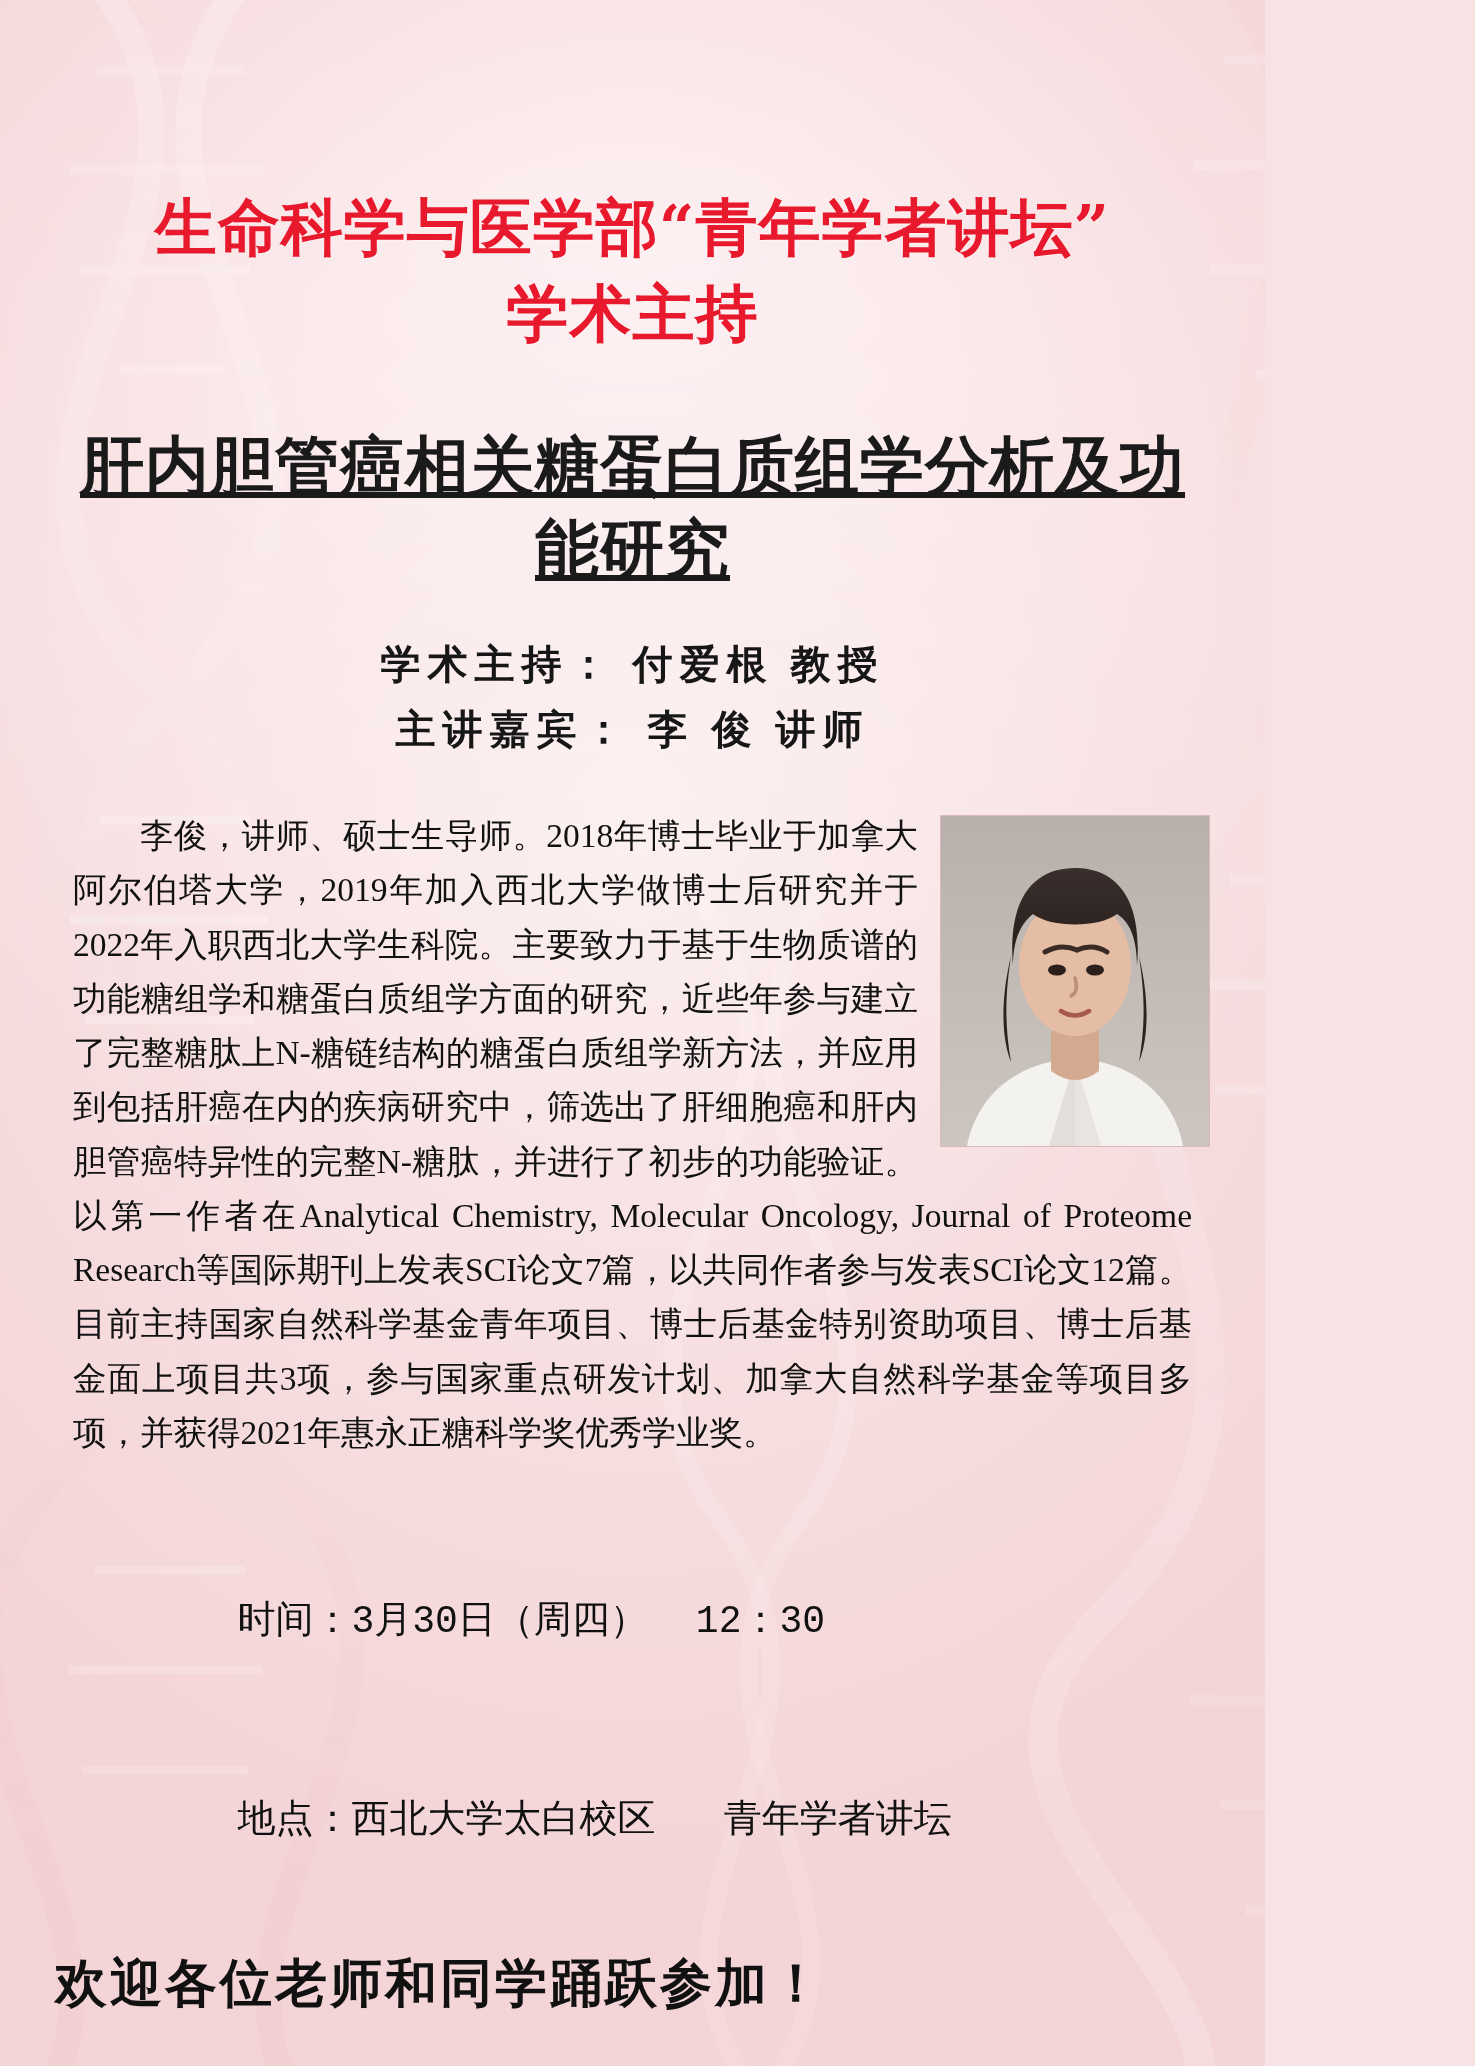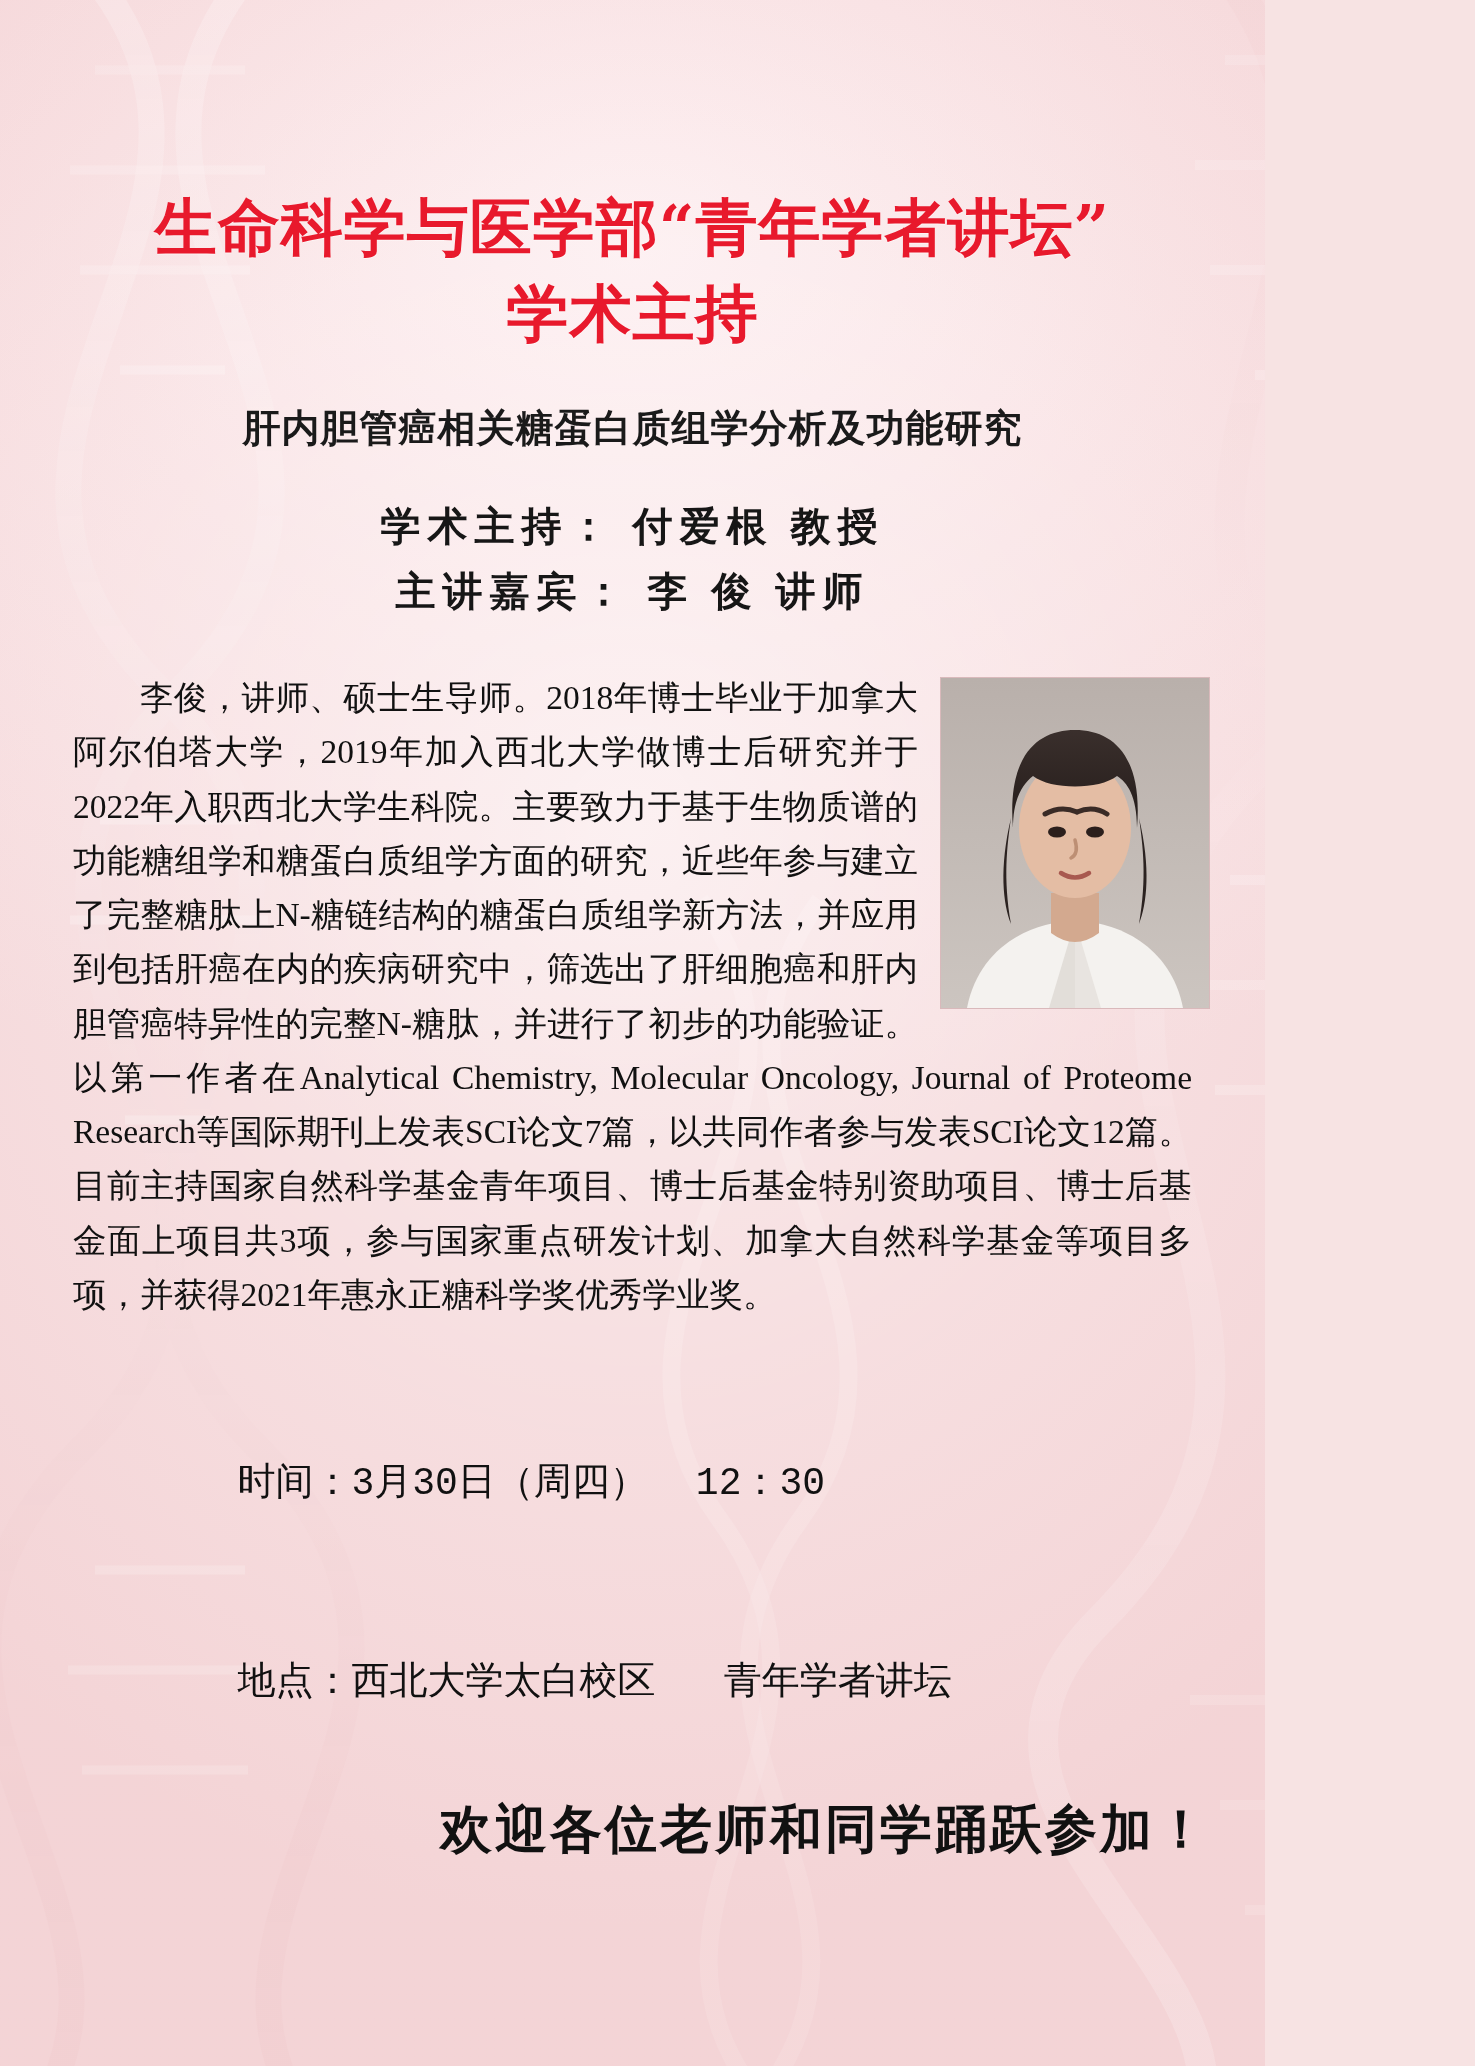--- a/index.html
+++ b/index.html
@@ -55,26 +55,27 @@
     font-family: "DejaVu Serif", "Liberation Serif", serif;
     font-weight: bold;
     font-size: 62px;
     line-height: 1.38;
     letter-spacing: 1px;
     text-shadow: 0 1px 0 rgba(255,255,255,0.5);
   }
 
   .subject {
     text-align: center;
-    margin-top: 48px;
+    margin-top: 69px;
     color: #1a1a1a;
     font-weight: bold;
-    font-size: 38px;
+    font-size: 64px;
     letter-spacing: 1px;
     line-height: 1.3;
+    text-decoration: underline;
   }
 
   .speaker-block {
     text-align: center;
     margin-top: 42px;
     color: #161616;
     font-weight: bold;
     font-size: 40px;
     line-height: 1.62;
     letter-spacing: 7px;
@@ -108,22 +109,22 @@
   .info {
     margin-top: 62px;
     font-size: 38px;
     line-height: 1.75;
     color: #111;
     font-family: Liberation Mono, monospace;
   }
   .info .row { white-space: pre; }
 
   .callout {
-    margin-top: 12px;
-    text-align: right;
+    margin-top: 28px;
+    text-align: left;
     color: #111;
     font-weight: bold;
     font-size: 52px;
     letter-spacing: 3px;
   }
 
   .gap-space { display: inline-block; width: 48px; }
 </style>
 </head>
 <body>

